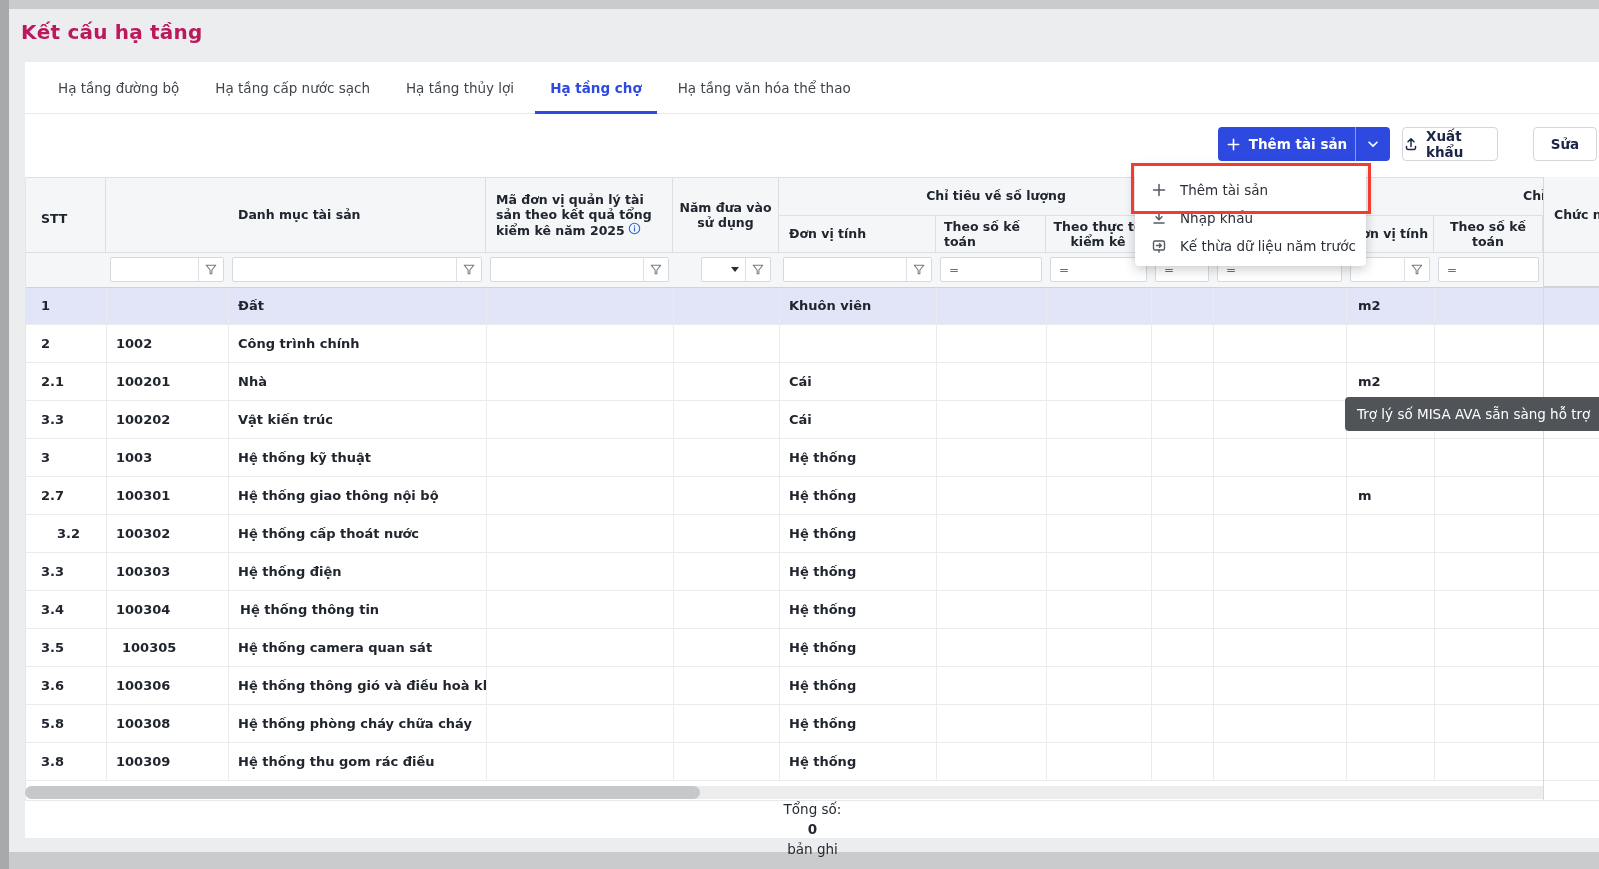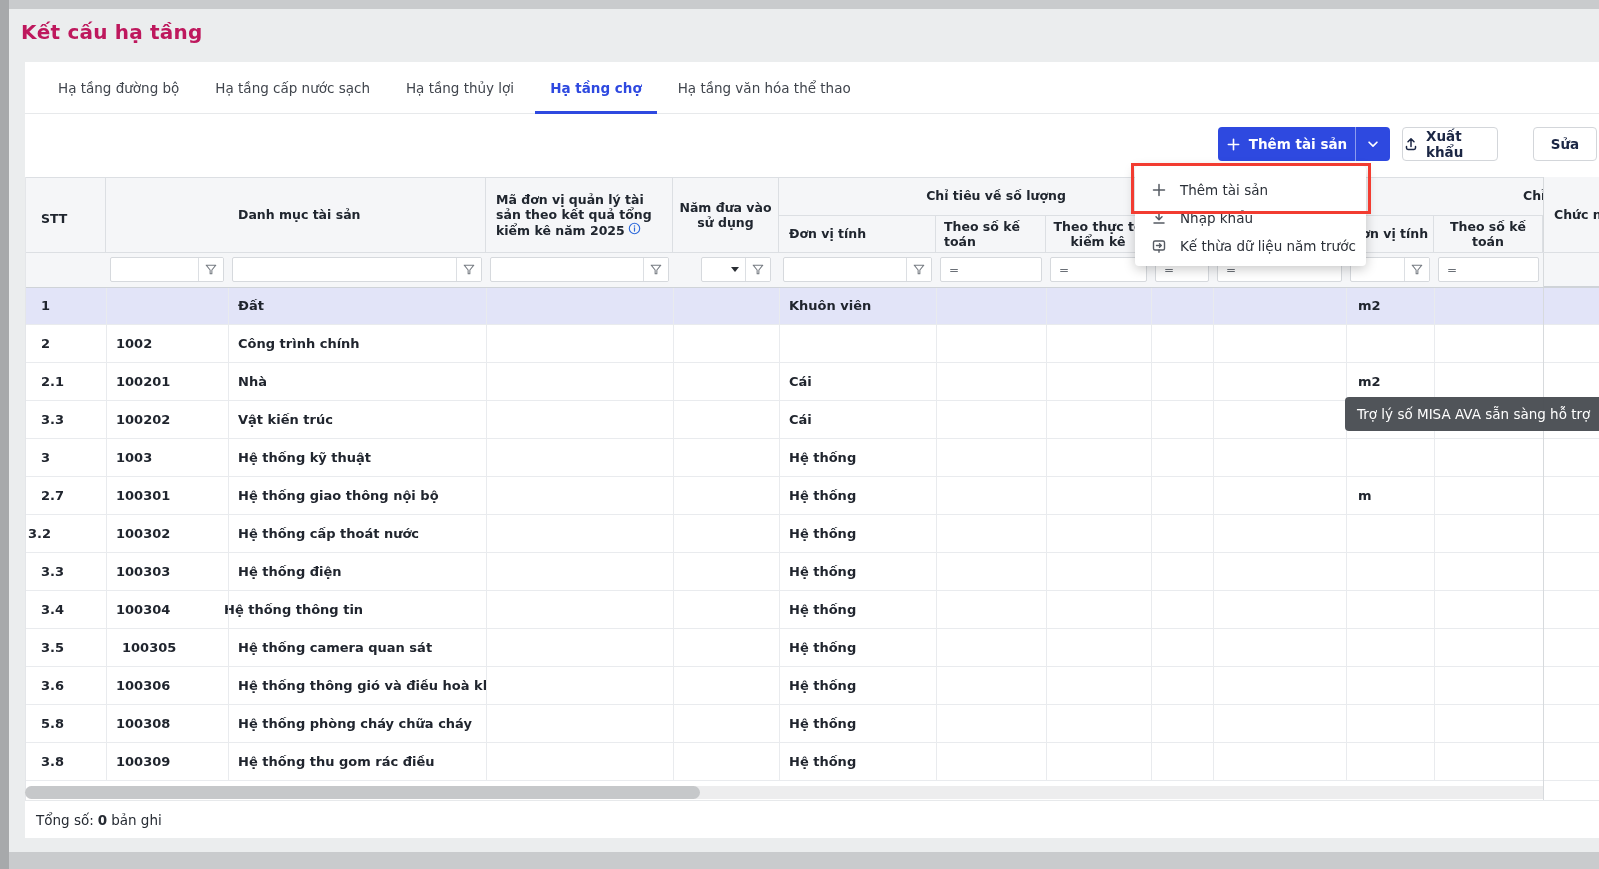--- a/index.html
+++ b/index.html
@@ -46,21 +46,21 @@
   
   .fixedcol { position: absolute; top: 0; height: 623px; background: #fff; border-left: 1px solid #d7dadd; z-index: 5; }
   .fixedcol .fc-head { position: absolute; left: 0; top: 0; width: 100%; height: 75px; background: #f5f6f8; display: flex; align-items: center; padding-left: 10px; font-size: 12.5px; font-weight: bold; color: #20262f; white-space: nowrap; overflow: hidden; }
   .fixedcol .fc-filter { position: absolute; left: 0; top: 75px; width: 100%; height: 35px; background: #f5f6f8; border-top: 1px solid #dcdfe3; border-bottom: 1px solid #cfd3d8; }
   .fixedcol .fc-cell { position: absolute; left: 0; width: 100%; height: 38px; border-bottom: 1px solid #e9ebee; background: #fff; }
   .fixedcol .fc-cell.selected { background: #e2e4f8; }
 
   
   .hscroll { position: absolute; left: 25px; top: 786px; width: 1574px; height: 13px; background: #ededee; border-radius: 7px; }
   .hscroll .thumb { position: absolute; left: 0; top: 0; width: 675px; height: 13px; background: #c6c8ca; border-radius: 7px; cursor: pointer; }
-  .gridfooter { position: absolute; left: 25px; top: 800px; width: 1574px; height: 38px; background: #fff; border-top: 1px solid #e7e9eb; display: flex; align-items: center; padding-left: 11px; font-size: 13.5px; color: #262b33; gap: 4px; }
+  .gridfooter { position: absolute; left: 25px; top: 800px; width: 1574px; height: 38px; background: #fff; border-top: 1px solid #e7e9eb; display: flex; align-items: center; padding-left: 1px; font-size: 13.5px; color: #262b33; gap: 4px; flex-direction: column; }
   .gridfooter b { font-weight: bold; }
 
   
   .menu { position: absolute; left: 1135px; top: 166px; width: 231px; height: 100px; background: #fff; border-radius: 4px; box-shadow: 0 3px 12px rgba(0,0,0,.22); z-index: 30; padding-top: 10px; }
   .menu-item { height: 28px; display: flex; align-items: center; gap: 13px; padding-left: 16px; font-size: 13.5px; color: #2b3038; cursor: pointer; }
   .red-box { position: absolute; left: 1131px; top: 163px; width: 240px; height: 51px; border: 3px solid #f23c31; z-index: 31; pointer-events: none; }
 
   
   .tooltip { position: absolute; left: 1345px; top: 397px; height: 34px; width: 280px; background: rgba(73,77,82,.96); color: #fff; border-radius: 4px; font-size: 13.5px; line-height: 34px; padding: 0 12px; white-space: nowrap; overflow: hidden; z-index: 25; }
 
@@ -310,21 +310,21 @@
         <div class="bcell" style="left:647px;width:106px;padding-left:10px;"></div>
         <div class="bcell" style="left:753px;width:157px;padding-left:10px;">Hệ thống</div>
         <div class="bcell" style="left:910px;width:110px;padding-left:8px;"></div>
         <div class="bcell" style="left:1020px;width:105px;padding-left:8px;"></div>
         <div class="bcell" style="left:1125px;width:62px;padding-left:6px;"></div>
         <div class="bcell" style="left:1187px;width:133px;padding-left:8px;"></div>
         <div class="bcell" style="left:1320px;width:88px;padding-left:12px;">m</div>
         <div class="bcell" style="left:1408px;width:109px;padding-left:8px;"></div>
       </div>
       <div class="row" style="top:338px;">
-        <div class="bcell" style="left:0px;width:80px;padding-left:2px;">3.2</div>
+        <div class="bcell" style="left:16px;width:80px;padding-left:15px;">3.2</div>
         <div class="bcell" style="left:80px;width:122px;padding-left:10px;">100302</div>
         <div class="bcell" style="left:202px;width:258px;padding-left:10px;">Hệ thống cấp thoát nước</div>
         <div class="bcell" style="left:460px;width:187px;padding-left:10px;"></div>
         <div class="bcell" style="left:647px;width:106px;padding-left:10px;"></div>
         <div class="bcell" style="left:753px;width:157px;padding-left:10px;">Hệ thống</div>
         <div class="bcell" style="left:910px;width:110px;padding-left:8px;"></div>
         <div class="bcell" style="left:1020px;width:105px;padding-left:8px;"></div>
         <div class="bcell" style="left:1125px;width:62px;padding-left:6px;"></div>
         <div class="bcell" style="left:1187px;width:133px;padding-left:8px;"></div>
         <div class="bcell" style="left:1320px;width:88px;padding-left:12px;"></div>
@@ -340,21 +340,21 @@
         <div class="bcell" style="left:910px;width:110px;padding-left:8px;"></div>
         <div class="bcell" style="left:1020px;width:105px;padding-left:8px;"></div>
         <div class="bcell" style="left:1125px;width:62px;padding-left:6px;"></div>
         <div class="bcell" style="left:1187px;width:133px;padding-left:8px;"></div>
         <div class="bcell" style="left:1320px;width:88px;padding-left:12px;"></div>
         <div class="bcell" style="left:1408px;width:109px;padding-left:8px;"></div>
       </div>
       <div class="row" style="top:414px;">
         <div class="bcell" style="left:0px;width:80px;padding-left:15px;">3.4</div>
         <div class="bcell" style="left:80px;width:122px;padding-left:10px;">100304</div>
-        <div class="bcell" style="left:198px;width:258px;">Hệ thống thông tin</div>
+        <div class="bcell" style="left:214px;width:258px;">Hệ thống thông tin</div>
         <div class="bcell" style="left:460px;width:187px;padding-left:10px;"></div>
         <div class="bcell" style="left:647px;width:106px;padding-left:10px;"></div>
         <div class="bcell" style="left:753px;width:157px;padding-left:10px;">Hệ thống</div>
         <div class="bcell" style="left:910px;width:110px;padding-left:8px;"></div>
         <div class="bcell" style="left:1020px;width:105px;padding-left:8px;"></div>
         <div class="bcell" style="left:1125px;width:62px;padding-left:6px;"></div>
         <div class="bcell" style="left:1187px;width:133px;padding-left:8px;"></div>
         <div class="bcell" style="left:1320px;width:88px;padding-left:12px;"></div>
         <div class="bcell" style="left:1408px;width:109px;padding-left:8px;"></div>
       </div>

